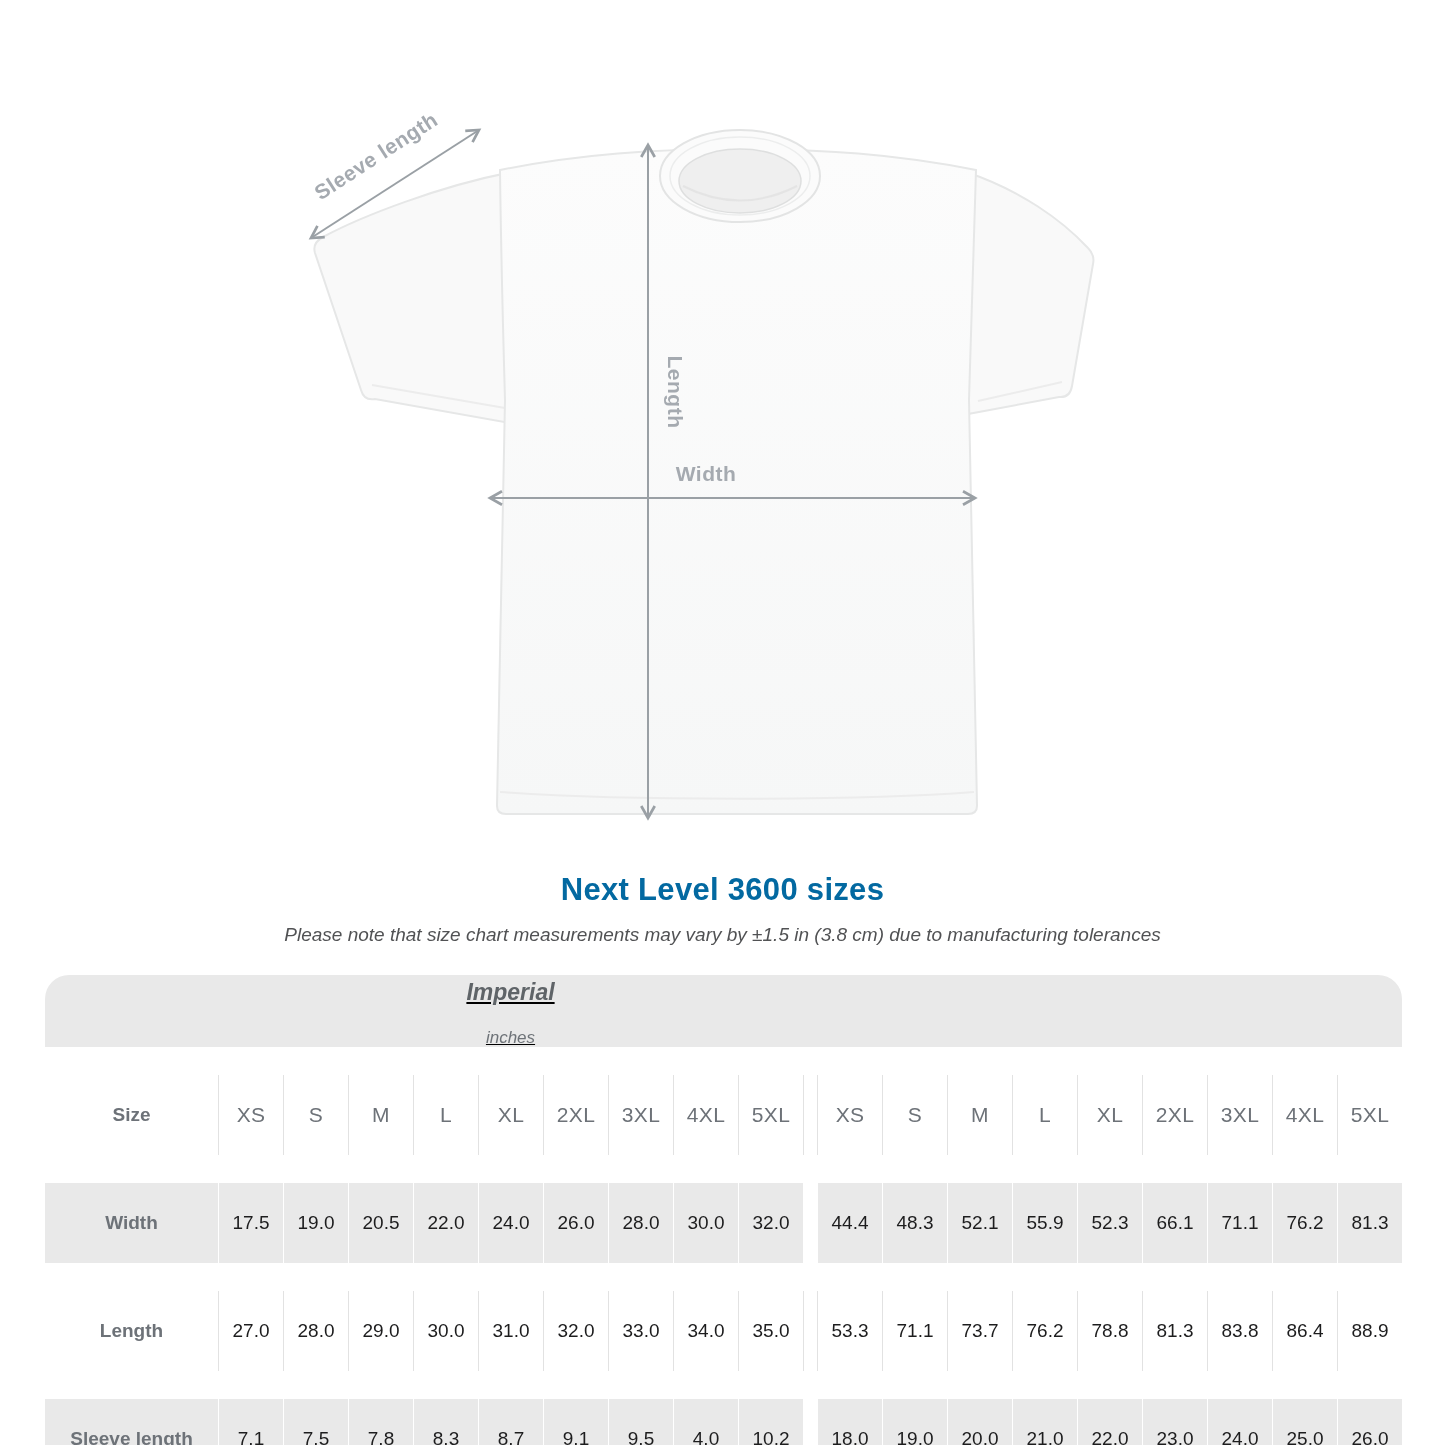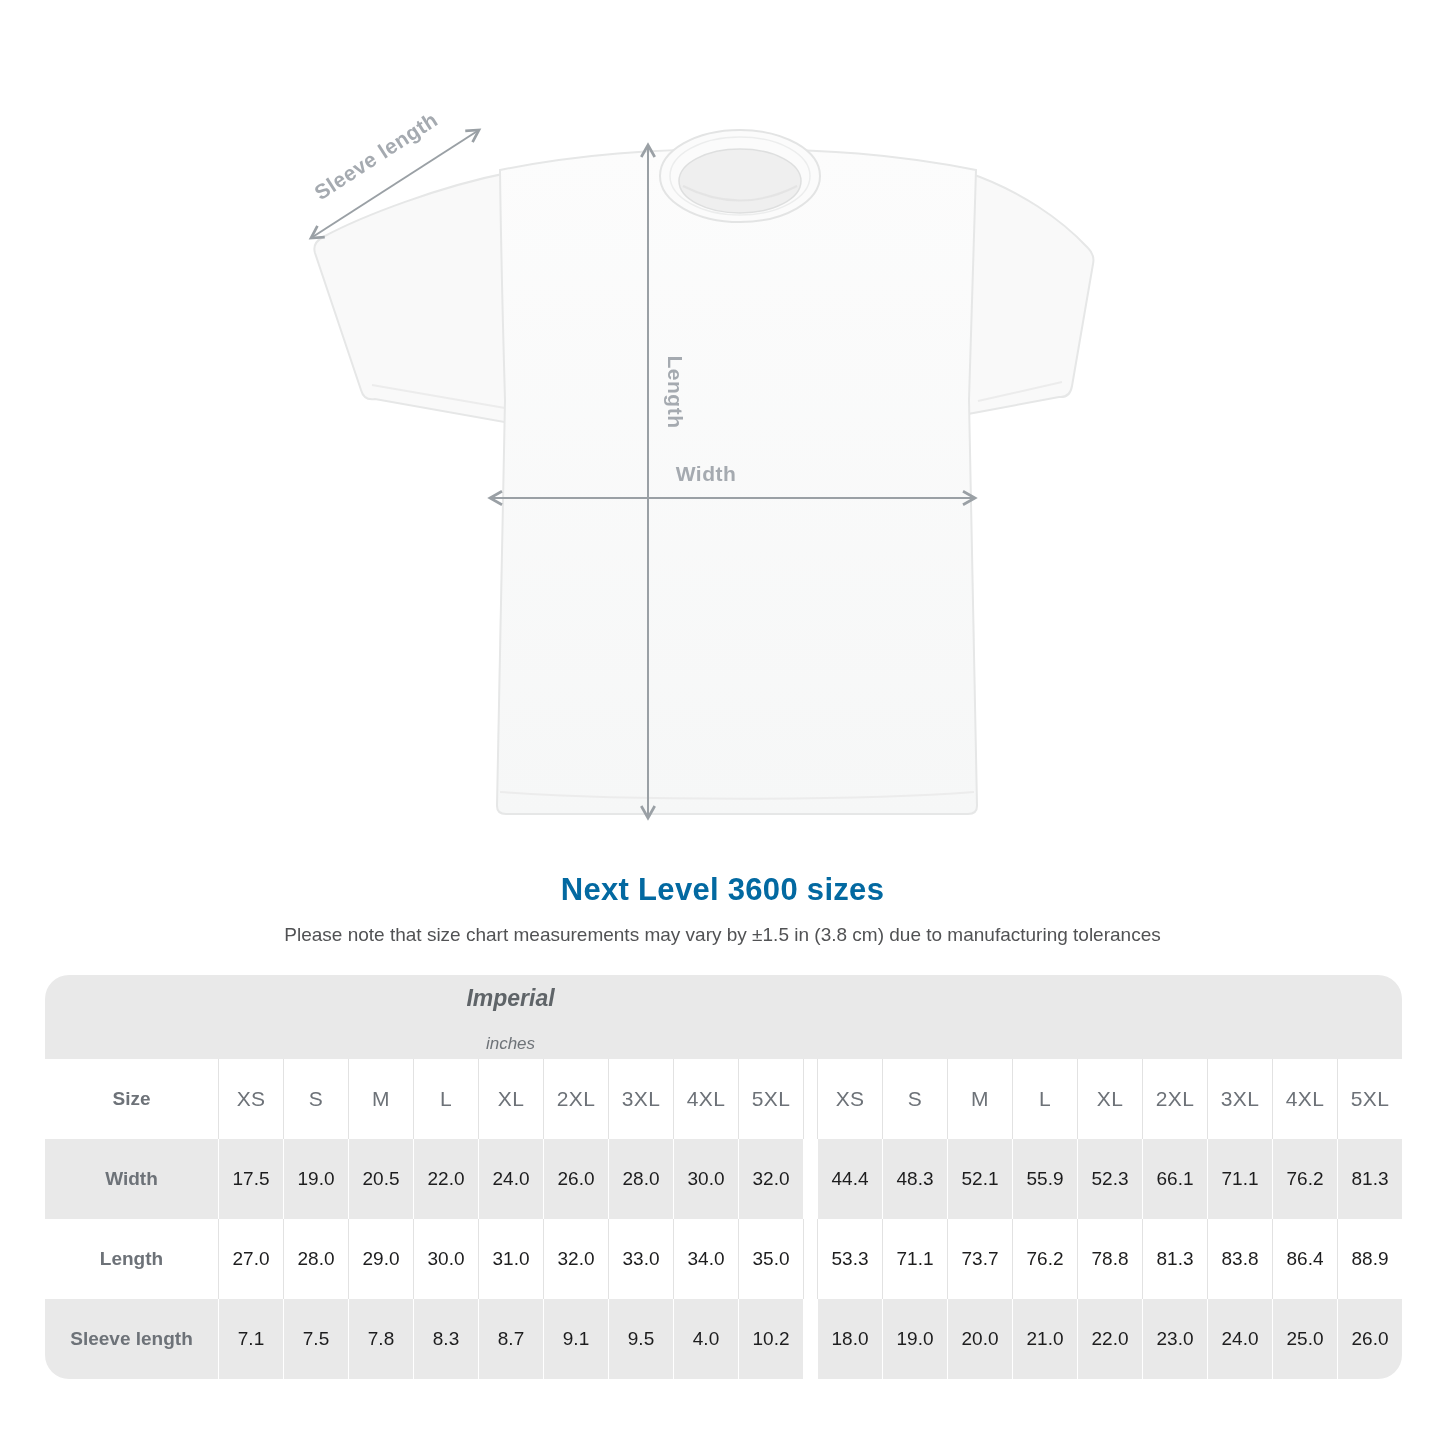--- a/index.html
+++ b/index.html
@@ -26,41 +26,41 @@
   .shirt-outline{stroke:#e6e7e7;stroke-width:2;}
   .shirt-seam{stroke:#ececec;stroke-width:2;fill:none;}
 
   
   .title{
     position:absolute;top:872px;left:0;width:100%;text-align:center;
     font-size:31px;font-weight:bold;color:#0369a1;letter-spacing:.3px;
   }
   .note{
     position:absolute;top:924px;left:0;width:100%;text-align:center;
-    font-size:19px;color:#515254;
+    font-size:19px;font-style:italic;color:#515254;
   }
 
   
   .table-wrap{
     position:absolute;left:45px;top:975px;width:1357px;
     border-radius:24px;overflow:hidden;background:#ffffff;
   }
   .band{
     display:grid;grid-template-columns:173px repeat(9,1fr) 14px repeat(9,1fr);
-    background:var(--band);height:84px;
+    background:var(--band);height:72px;text-decoration:underline;
   }
   .band-sec{display:flex;flex-direction:column;align-items:center;justify-content:center;padding-top:4px;}
   .band-sec.imp{grid-column:2 / span 9;}
   .band-sec.met{grid-column:12 / span 9;}
   .band-title{font-size:23px;font-weight:bold;font-style:italic;color:#5f6468;}
   .band-unit{font-size:17px;font-style:italic;color:#6e7378;margin-top:22px;}
 
   .trow{
     display:grid;grid-template-columns:173px repeat(9,1fr) 14px repeat(9,1fr);
-    height:80px;--sep:#e2e2e2;background:#ffffff;
+    height:80px;--sep:#e2e2e2;background:#ffffff;margin-top:28px;
   }
   .trow.r-gray{--sep:#ffffff;background:var(--band);}
   .cell{display:flex;align-items:center;justify-content:center;border-left:1px solid var(--sep);}
   .cell.lbl{border-left:none;font-weight:bold;color:var(--label-ink);font-size:19px;}
   .cell.szh{font-weight:normal;color:var(--label-ink);font-size:21px;letter-spacing:.3px;}
   .cell.val{color:var(--value-ink);font-size:19px;}
   .cell.gap{background:#ffffff;}
 </style>
 </head>
 <body>

